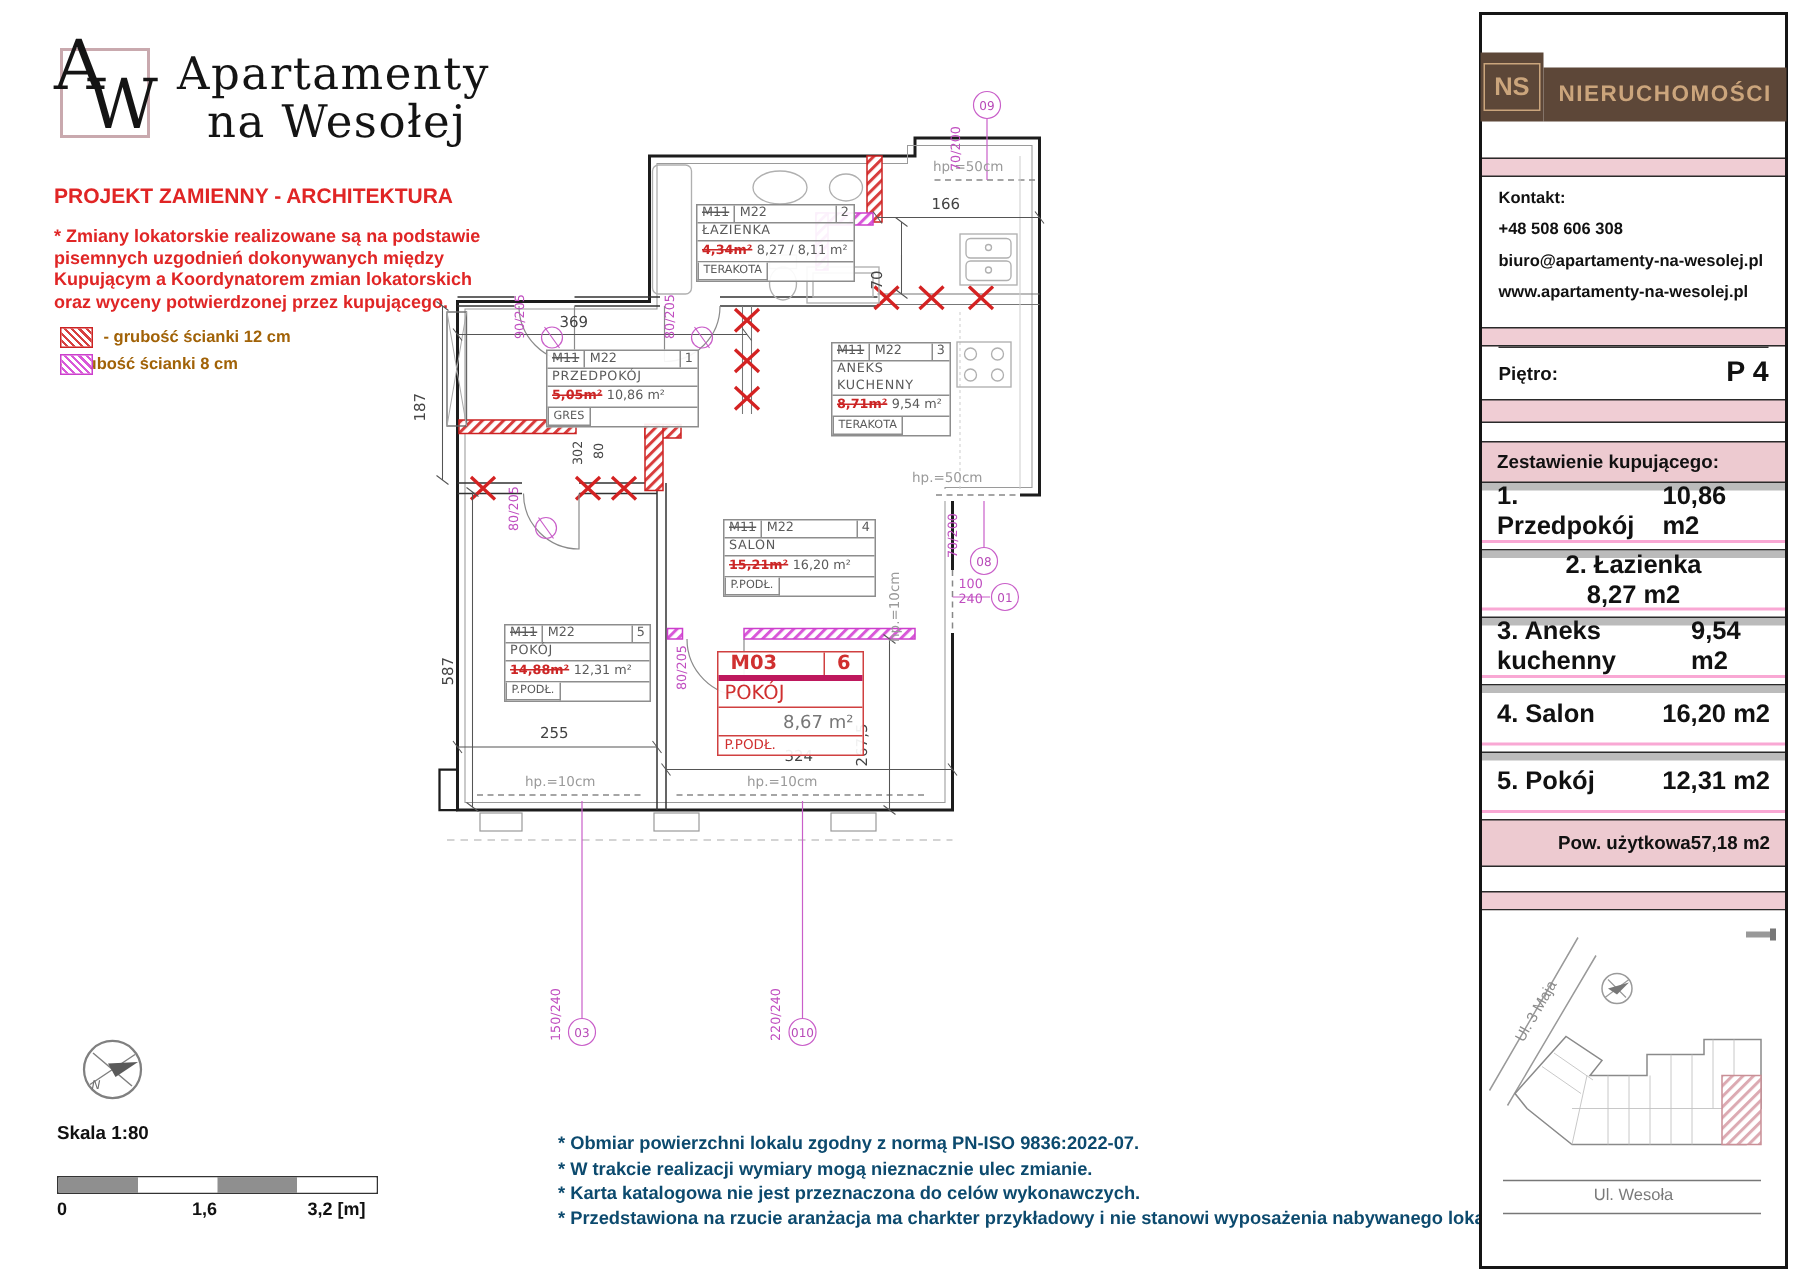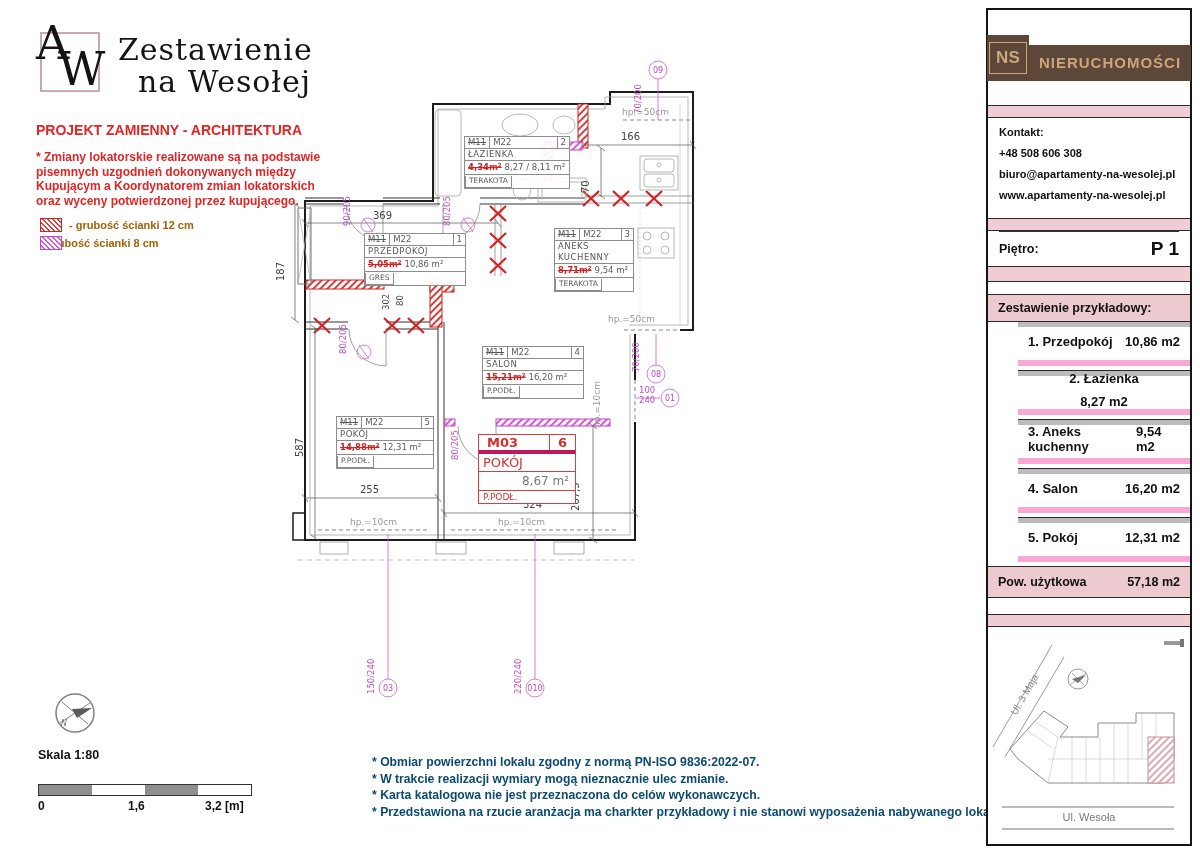--- a/index.html
+++ b/index.html
@@ -69,41 +69,41 @@
   .contact{height:92px;padding:8px 11px 0 11px;font-size:11px;font-weight:600;border-radius:19px;}
   .contact div{margin-bottom:9px;}
   .unitbox{padding:0 11px;}
   .unitrow{display:flex;justify-content:space-between;align-items:center;height:34px;}
   .unitrow .l{font-size:12.5px;font-weight:bold;}
   .unitrow .v1{font-size:21px;font-weight:bold;}
   .unitrow .v2{font-size:19px;font-weight:bold;}
   .unitdiv{border-top:1px solid #333;}
   .theader{background:#edcad0;border-top:1px solid #2a2a2a;border-bottom:1px solid #2a2a2a;
            font-weight:bold;font-size:12.5px;padding:6px 10px;}
-  .trow{display:flex;justify-content:space-between;align-items:center;border-bottom:6px solid #f9a8d4;
-        padding:0 10px;height:38px;font-weight:bold;font-size:13px;background:#fff;
-        box-shadow:0 4px 0 #fff, 0 5px 0 #bbb inset;margin-left:30px;}
+  .trow{display:flex;justify-content:space-between;align-items:center;border-bottom:2px solid #f9a8d4;
+        padding:0 10px;height:38px;font-weight:bold;font-size:17px;background:#fff;
+        box-shadow:0 4px 0 #fff, 0 5px 0 #bbb inset;}
   .trow + .trow{border-top:0;}
   .trows{border-top:0;}
   .trow .nm2{font-weight:bold;}
-  .ttotal{display:flex;justify-content:space-between;align-items:center;background:#edcad0;
+  .ttotal{display:flex;justify-content:flex-end;align-items:center;background:#edcad0;
           border-top:1px solid #2a2a2a;border-bottom:1px solid #2a2a2a;padding:0 10px;height:30px;
           font-weight:bold;font-size:12.5px;}
   .spacer{height:12px;background:#fff;}
   .mapbox{position:relative;height:216px;background:#fff;}
 </style>
 </head>
 <body>
 
 <div id="sheet">
 
   <div class="monoframe"></div>
   <div class="monoA">A</div>
   <div class="monoW">W</div>
-  <div class="brand1">Zestawienie</div>
+  <div class="brand1">Apartamenty</div>
   <div class="brand2">na Wesołej</div>
 
   <div class="redhead">PROJEKT ZAMIENNY - ARCHITEKTURA</div>
   <div class="rednote">* Zmiany lokatorskie realizowane są na podstawie
 pisemnych uzgodnień dokonywanych między
 Kupującym a Koordynatorem zmian lokatorskich
 oraz wyceny potwierdzonej przez kupującego.</div>
   <div class="legend-row" style="left:40px;top:218px;">
     <span class="sw red"></span>
     <span class="lt">- grubość ścianki 12 cm</span>
@@ -379,26 +379,26 @@
       <div>Kontakt:</div>
       <div>+48 508 606 308</div>
       <div>biuro@apartamenty-na-wesolej.pl</div>
       <div>www.apartamenty-na-wesolej.pl</div>
     </div>
     <div class="pinkbar"></div>
     <div class="unitbox">
       <div class="unitdiv"></div>
       <div class="unitrow">
         <span class="l">Piętro:</span>
-        <span class="v2">P 1</span>
+        <span class="v2">P 4</span>
       </div>
     </div>
     <div class="pinkbar" style="height:14px;"></div>
     <div class="spacer"></div>
-    <div class="theader">Zestawienie przykładowy:</div>
+    <div class="theader">Zestawienie kupującego:</div>
     <div class="trows">
       <div class="trow" style="margin-bottom:4px;">
         <span class="nm2">1. Przedpokój</span>
         <span>10,86 m2</span>
       </div>
       <div class="trow" style="margin-bottom:4px;border-top:1px solid #2a2a2a;flex-direction:column;">
         <span class="nm2">2. Łazienka</span>
         <span>8,27 m2</span>
       </div>
       <div class="trow" style="margin-bottom:4px;border-top:1px solid #2a2a2a;">

